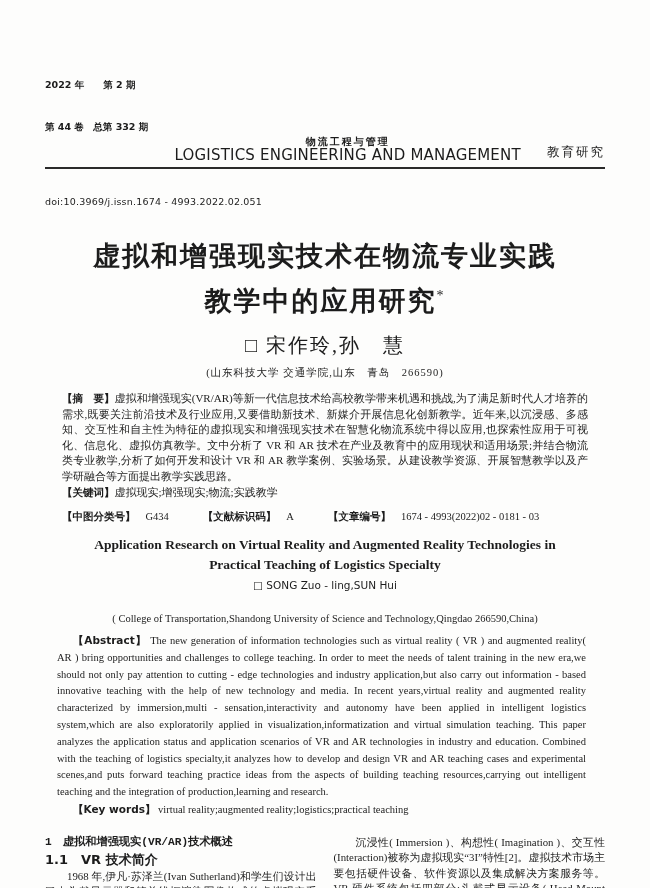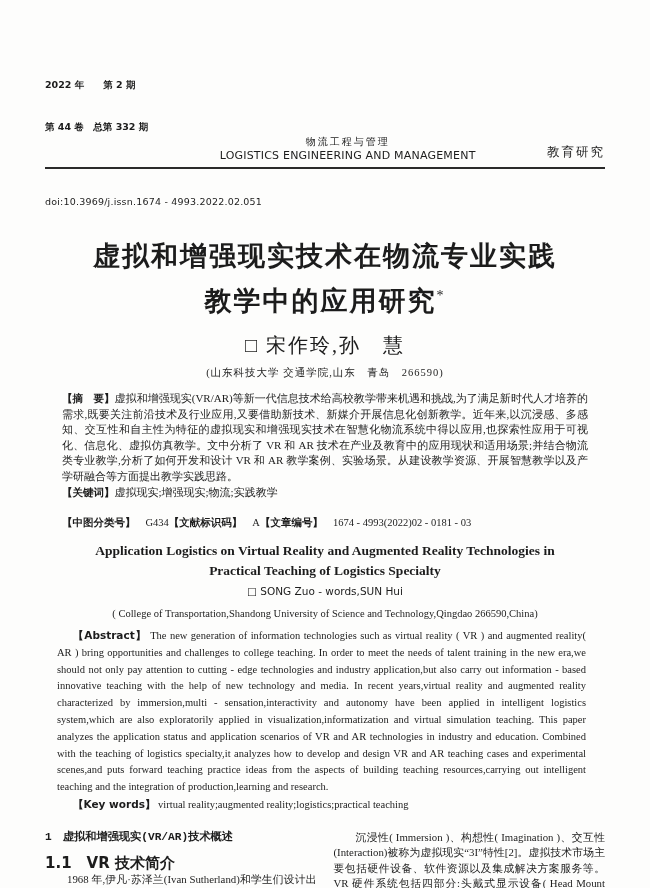--- a/index.html
+++ b/index.html
@@ -10,58 +10,58 @@
     font-family: "Liberation Serif", "DejaVu Serif", serif;
     overflow: hidden;
   }
   .page { padding: 50px 45px 20px 45px; }
 
   
   .hdr { display: flex; justify-content: space-between; align-items: flex-end;
          font-family: "DejaVu Sans", "Liberation Sans", sans-serif; }
   .hdr-left { font-size: 9.5px; line-height: 14px; font-weight: 700; white-space: pre; }
   .hdr-center { text-align: center; }
-  .hdr-journal-cn { font-size: 10px; font-weight: 400; letter-spacing: 2px; line-height: 14px; }
-  .hdr-journal-en { font-size: 11px; line-height: 13px; letter-spacing: .2px; }
+  .hdr-journal-cn { font-size: 10px; font-weight: 700; letter-spacing: 2px; line-height: 14px; }
+  .hdr-journal-en { font-size: 15px; line-height: 13px; letter-spacing: .2px; }
   .hdr-right { font-size: 12.5px; font-weight: 400; letter-spacing: 2px; padding-bottom: 1px; }
   .hdr-rule { border: none; border-top: 2.5px solid #2a2a2a; margin-top: 5px; }
 
   .doi { font-size: 9.5px; margin-top: 27px;
          font-family: "DejaVu Sans", "Liberation Sans", sans-serif; letter-spacing: .2px; }
 
   
   .title { text-align: center; font-size: 27px; font-weight: 700; line-height: 39px;
            letter-spacing: 2px; margin-top: 30px; }
   .title sup { font-size: 14px; font-weight: 400; }
   .authors-cn { text-align: center; font-size: 20px; margin-top: 11px; letter-spacing: 2px; }
   .affil-cn { text-align: center; font-size: 10.5px; margin-top: 7px; letter-spacing: 1px; font-family: Liberation Serif, serif; }
 
   
   .cn-abs { margin: 11px 17px 0 17px; font-size: 11px; line-height: 15.5px; text-align: justify; }
   .blabel { font-weight: 700; font-family: "DejaVu Sans", "Liberation Sans", sans-serif; font-size: 10.5px; }
-  .cn-kw { margin: 1px 17px 16px 17px; font-size: 11px; line-height: 15px; }
-  .cls-row { margin: 4px 17px 0 17px; font-size: 10.5px; display: flex; }
+  .cn-kw { margin: 1px 17px 10px 17px; font-size: 11px; line-height: 15px; }
+  .cls-row { margin: 4px 17px 0 17px; font-size: 10.5px; display: flex; column-gap: 34px; }
   .cls-item .val { padding-left: 10px; }
 
   
   .en-title { text-align: center; font-weight: 700; font-size: 13.5px; line-height: 20px; margin-top: 11px; }
   .en-authors { text-align: center; font-size: 10.5px; margin-top: 4px;
                 font-family: "DejaVu Sans", "Liberation Sans", sans-serif; }
-  .en-affil { text-align: center; font-size: 10.5px; margin-top: 11px; }
+  .en-affil { text-align: center; font-size: 10.5px; margin-top: 22px; }
   .en-abs { margin: 8px 19px 0 12px; font-size: 10.5px; line-height: 16.8px;
             text-align: justify; text-indent: 16px; }
   .en-kw { margin: 2px 12px 0 12px; font-size: 10.5px; text-indent: 16px; }
 
   
   .cols { display: flex; column-gap: 17px; margin-top: 17px; }
   .col { flex: 1; font-size: 10.8px; line-height: 15.4px; text-align: justify; }
   .sec-h1 { font-family: Liberation Mono, monospace;
             font-weight: 700; font-size: 11.2px; line-height: 16px; }
   .sec-h2 { font-family: "DejaVu Sans", "Liberation Sans", sans-serif;
-            font-weight: 700; font-size: 15px; line-height: 16px; margin-top: 10px; }
+            font-weight: 700; font-size: 13px; line-height: 16px; margin-top: 2px; }
   .col p { text-indent: 22px; margin-top: 1px; }
 </style>
 </head>
 <body>
 
 <div class="page">
 
   <div class="hdr">
     <div class="hdr-left">
       <div>2022 年　　第 2 期</div>
@@ -85,22 +85,22 @@
   <div class="cn-abs"><span class="blabel">【摘　要】</span><span>虚拟和增强现实(VR/AR)等新一代信息技术给高校教学带来机遇和挑战,为了满足新时代人才培养的需求,既要关注前沿技术及行业应用,又要借助新技术、新媒介开展信息化创新教学。近年来,以沉浸感、多感知、交互性和自主性为特征的虚拟现实和增强现实技术在智慧化物流系统中得以应用,也探索性应用于可视化、信息化、虚拟仿真教学。文中分析了 VR 和 AR 技术在产业及教育中的应用现状和适用场景;并结合物流类专业教学,分析了如何开发和设计 VR 和 AR 教学案例、实验场景。从建设教学资源、开展智慧教学以及产学研融合等方面提出教学实践思路。</span></div>
 
   <div class="cn-kw"><span class="blabel">【关键词】</span><span>虚拟现实;增强现实;物流;实践教学</span></div>
 
   <div class="cls-row">
     <span class="cls-item"><span class="blabel">【中图分类号】</span><span class="val">G434</span></span>
     <span class="cls-item"><span class="blabel">【文献标识码】</span><span class="val">A</span></span>
     <span class="cls-item"><span class="blabel">【文章编号】</span><span class="val">1674 - 4993(2022)02 - 0181 - 03</span></span>
   </div>
 
-  <div class="en-title"><span>Application Logistics on Virtual Reality and Augmented Reality Technologies in</span><br><span>Practical Teaching of Logistics Specialty</span></div>
-  <div class="en-authors">□ SONG Zuo - words,SUN Hui</div>
+  <div class="en-title"><span>Application Research on Virtual Reality and Augmented Reality Technologies in</span><br><span>Practical Teaching of Logistics Specialty</span></div>
+  <div class="en-authors">□ SONG Zuo - ling,SUN Hui</div>
   <div class="en-affil">( College of Transportation,Shandong University of Science and Technology,Qingdao 266590,China)</div>
 
   <div class="en-abs"><span class="blabel">【Abstract】</span><span> The new generation of information technologies such as virtual reality ( VR ) and augmented reality( AR ) bring opportunities and challenges to college teaching. In order to meet the needs of talent training in the new era,we should not only pay attention to cutting - edge technologies and industry application,but also carry out information - based innovative teaching with the help of new technology and media. In recent years,virtual reality and augmented reality characterized by immersion,multi - sensation,interactivity and autonomy have been applied in intelligent logistics system,which are also exploratorily applied in visualization,informatization and virtual simulation teaching. This paper analyzes the application status and application scenarios of VR and AR technologies in industry and education. Combined with the teaching of logistics specialty,it analyzes how to develop and design VR and AR teaching cases and experimental scenes,and puts forward teaching practice ideas from the aspects of building teaching resources,carrying out intelligent teaching and the integration of production,learning and research.</span></div>
 
   <div class="en-kw"><span class="blabel">【Key words】</span><span> virtual reality;augmented reality;logistics;practical teaching</span></div>
 
   <div class="cols">
     <div class="col">
       <div class="sec-h1">1　虚拟和增强现实(VR/AR)技术概述</div>
       <div class="sec-h2">1.1　VR 技术简介</div>

